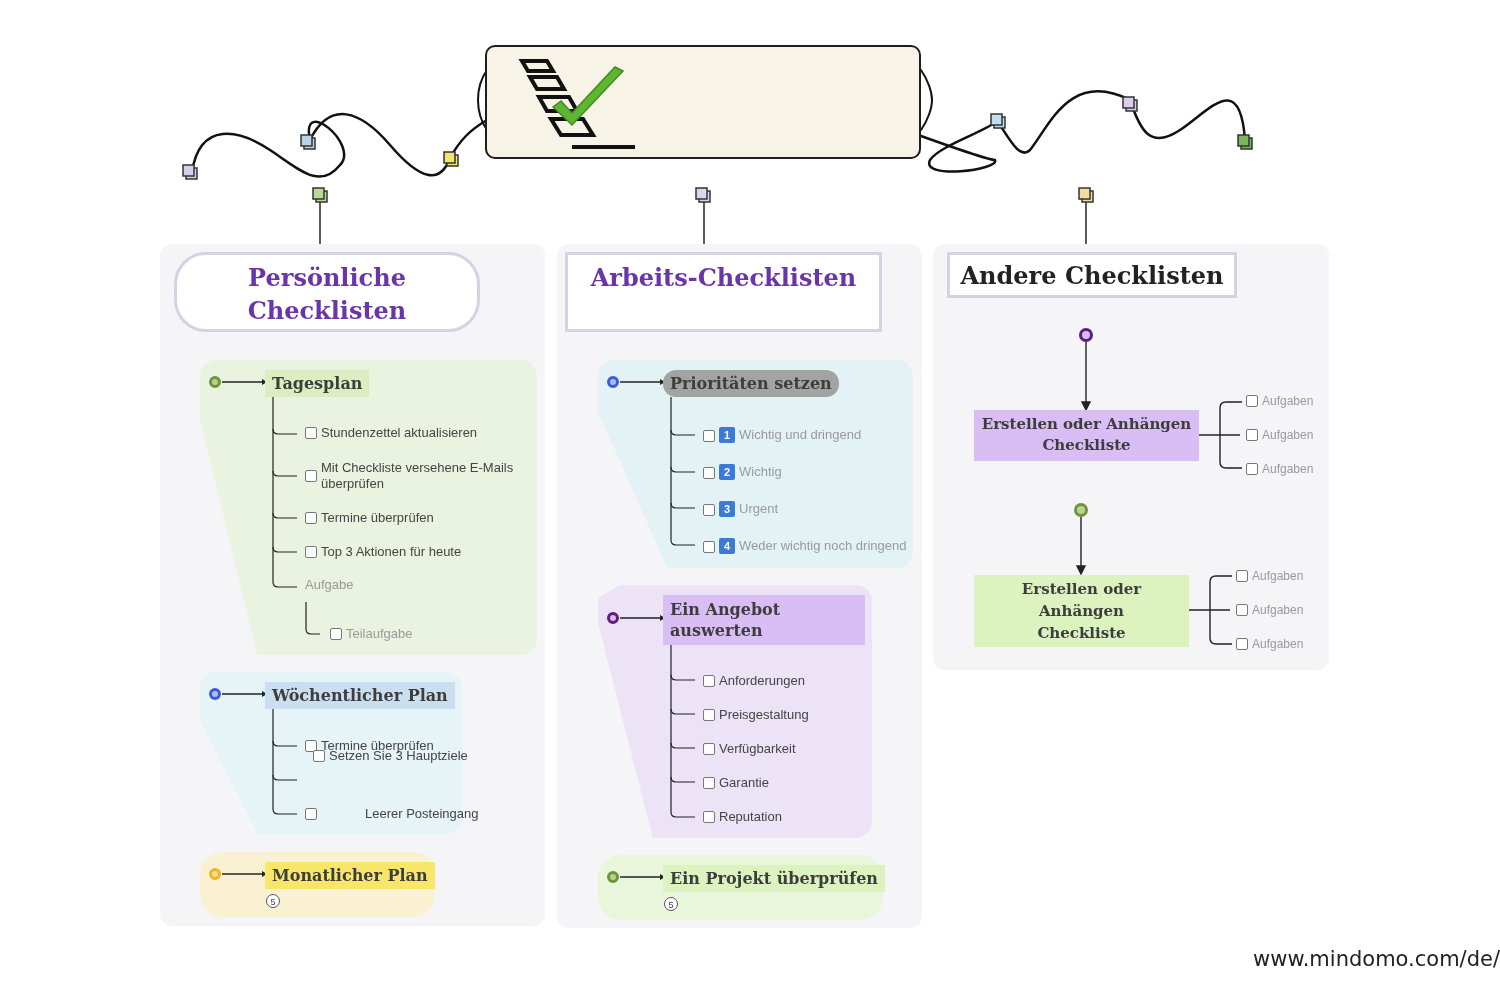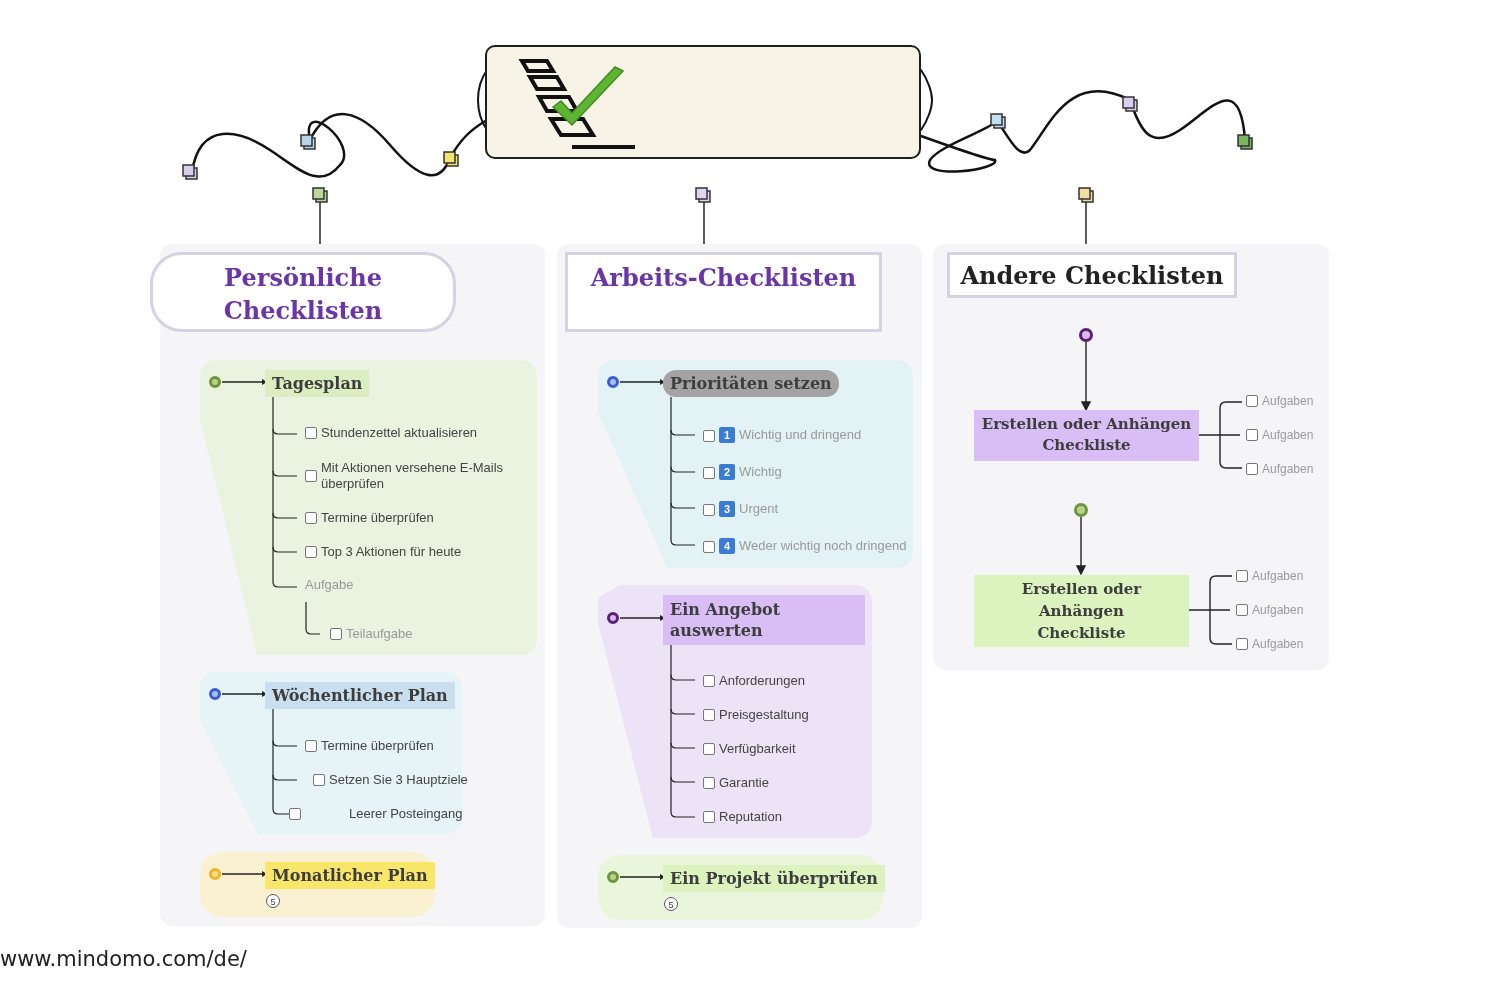--- a/index.html
+++ b/index.html
@@ -24,21 +24,21 @@
   .topic { font-family:"DejaVu Serif", serif; font-weight:bold; color:#3d3d3d; font-size:16px; padding:4px 7px; box-sizing:border-box; }
   .dot { width:12px; height:12px; border-radius:50%; box-sizing:border-box; border:3px solid; }
 
   .item { font-family:"Liberation Sans", sans-serif; font-size:13px; color:#444; display:flex; align-items:flex-start; gap:4px; line-height:16px; }
   .item.muted { color:#9a9a9a; }
   .cb { width:10px; height:10px; border:1.3px solid #777; border-radius:2px; background:#fff; margin-top:2px; flex:none; }
   .badge { width:16px; height:16px; background:#3a7bd5; color:#fff; font-size:11px; font-weight:bold; text-align:center;
            line-height:16px; border-radius:2px; flex:none; margin-top:0px; }
   .count { width:14px; height:14px; border:1px solid #555; border-radius:50%; background:#fff; font-size:9px;
            text-align:center; line-height:14px; color:#444; box-sizing:border-box; }
-  .footer { left:0; width:1500px; top:947px; text-align:left; font-size:21px; color:#222; font-family:"DejaVu Sans", sans-serif; }
+  .footer { left:0; width:1500px; top:947px; text-align:right; font-size:21px; color:#222; font-family:"DejaVu Sans", sans-serif; }
 </style>
 </head>
 <body>
 
 <svg class="wires" viewBox="0 0 1500 1000">
   <g fill="none" stroke="#111" stroke-width="2.5" stroke-linecap="round">
     <path d="M192 172 C200 120,240 130,270 150 C300 170,320 190,340 165 C360 145,300 95,310 140 M310 140 C330 100,360 110,390 145 C420 180,440 185,450 158 C460 140,470 130,487 120"></path>
     <path d="M921 136 C960 150,990 160,995 160 C1000 170,920 180,930 160 C940 145,990 130,998 120 M998 122 C1010 140,1020 160,1030 150 C1050 125,1070 70,1130 100 C1140 130,1150 150,1180 130 C1210 110,1240 70,1245 140"></path>
     <path d="M487 70 C480 80,478 92,478 100 C478 108,480 120,487 130" stroke-width="2"></path>
     <path d="M921 70 C928 80,932 92,932 100 C932 108,928 120,921 130" stroke-width="2"></path>
@@ -95,21 +95,21 @@
       <path d="M13 22 L40 22 L47 34 L20 34 Z"></path>
       <path d="M22 42 L52 42 L60 56 L30 56 Z"></path>
       <path d="M34 64 L66 64 L76 80 L44 80 Z"></path>
       <path d="M55 92 L118 92"></path>
     </g>
     <path d="M36 52 L55 70 L106 16 L98 12 L55 58 L44 46 Z" fill="#5db532" stroke="#3e8d1e" stroke-width="1.5"></path>
   </svg>
 </div>
 
 <div class="abs panel" style="left:160px;top:244px;width:385px;height:682px;"></div>
-<div class="abs header-box" style="left:150px;top:252px;width:306px;height:80px;padding-top:6px;border-radius:32px;">
+<div class="abs header-box" style="left:174px;top:252px;width:306px;height:80px;padding-top:6px;border-radius:32px;">
   <span>Persönliche Checklisten</span>
 </div>
 
 <div class="abs blob" style="left:200px;top:360px;width:337px;height:295px;background:#eaf3df;clip-path:polygon(0 0,100% 0,100% 100%,17% 100%,0 20%);"></div>
 <div class="abs dot" style="left:209px;top:376px;border-color:#6e9440;background:#b8d28a;"></div>
 <svg class="abs" style="left:220px;top:376px" width="50" height="12">
     <line x1="2" y1="6" x2="42" y2="6" stroke="#222" stroke-width="1.4"></line>
     <path d="M42 3 L47 6 L42 9 Z" fill="#222"></path>
   </svg>
 <div class="abs topic" style="left:265px;top:370px;background:#dcedc1;">Tagesplan</div>
@@ -122,21 +122,21 @@
       <path d="M3 150 Q3 155 8 155 L27 155"></path>
     <path d="M36 205 L36 232 Q36 237 41 237 L57 237"></path>
   </g>
 </svg>
 <div class="abs item" style="left:305px;top:425px;">
     <span class="cb"></span>
     <span>Stundenzettel aktualisieren</span>
   </div>
 <div class="abs item" style="left:305px;top:460px;width:210px;">
     <span class="cb" style="margin-top:10px"></span>
-    <span>Mit Aktionen versehene E-Mails überprüfen</span>
+    <span>Mit Checkliste versehene E-Mails überprüfen</span>
   </div>
 <div class="abs item" style="left:305px;top:510px;">
     <span class="cb"></span>
     <span>Termine überprüfen</span>
   </div>
 <div class="abs item" style="left:305px;top:544px;">
     <span class="cb"></span>
     <span>Top 3 Aktionen für heute</span>
   </div>
 <div class="abs item muted" style="left:305px;top:577px;">
@@ -158,25 +158,25 @@
   <g fill="none" stroke="#222" stroke-width="1.2">
     <path d="M3 0 L3 100 Q3 105 8 105 L27 105"></path>
     <path d="M3 32 Q3 37 8 37 L27 37"></path>
       <path d="M3 66 Q3 71 8 71 L27 71"></path>
   </g>
 </svg>
 <div class="abs item" style="left:305px;top:738px;">
     <span class="cb"></span>
     <span>Termine überprüfen</span>
   </div>
-<div class="abs item" style="left:305px;top:772px;padding-left:8px;">
+<div class="abs item" style="left:305px;top:748px;padding-left:8px;">
     <span class="cb"></span>
     <span>Setzen Sie 3 Hauptziele</span>
   </div>
-<div class="abs item" style="left:289px;top:806px;gap:48px;">
+<div class="abs item" style="left:305px;top:806px;gap:48px;">
     <span class="cb"></span>
     <span>Leerer Posteingang</span>
   </div>
 
 <div class="abs blob" style="left:200px;top:852px;width:235px;height:65px;background:#faf1d3;border-radius:22px;"></div>
 <div class="abs dot" style="left:209px;top:868px;border-color:#f0b429;background:#f8dc8c;"></div>
 <svg class="abs" style="left:220px;top:868px" width="50" height="12">
     <line x1="2" y1="6" x2="42" y2="6" stroke="#222" stroke-width="1.4"></line>
     <path d="M42 3 L47 6 L42 9 Z" fill="#222"></path>
   </svg>

